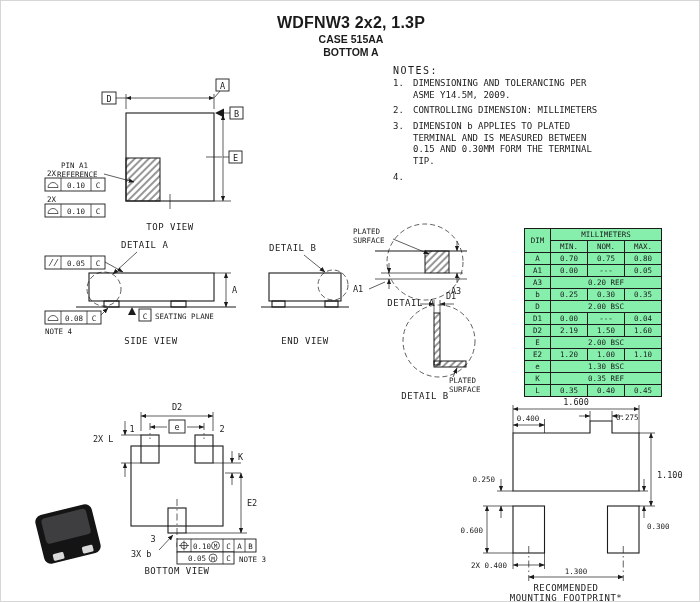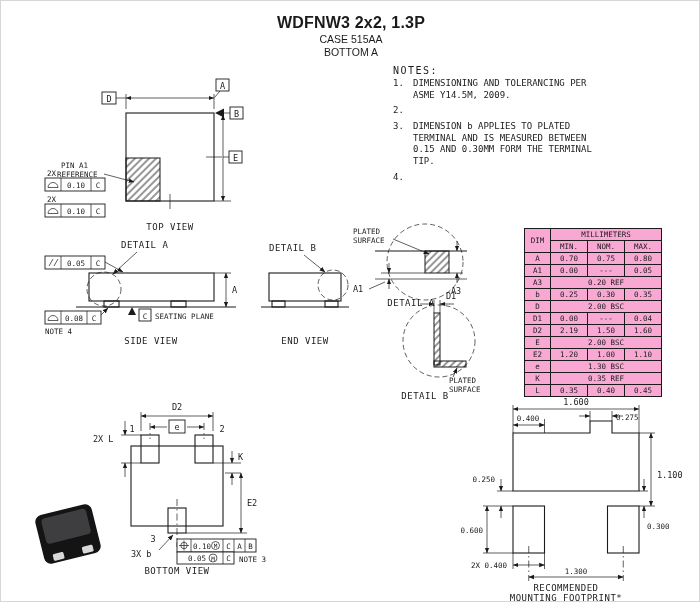--- a/index.html
+++ b/index.html
@@ -6,30 +6,30 @@
   html,body { background:#e9e9e9; }
   .screen{
     position:relative; width:700px; height:602px; background:#ffffff;
     font-family:"DejaVu Sans Mono", monospace; color:#1b1b1b; overflow:hidden;
     border:1px solid #d6d6d6;
   }
   
   .title{ position:absolute; left:180px; top:13px; width:340px; text-align:center;
           font-family:"Liberation Sans", sans-serif; }
   .title .t1{ font-size:16px; font-weight:bold; letter-spacing:.2px; }
-  .title .t2,.title .t3{ font-size:10.5px; margin-top:1px; }
+  .title .t2,.title .t3{ font-size:10.5px; margin-top:1px;font-weight:bold; }
   
   .notes{ position:absolute; left:392px; top:64px; width:240px; }
   .notes-heading{ font-size:10px; letter-spacing:1.5px; margin-bottom:2px; }
   .note{ display:flex; gap:6px; font-size:9px; line-height:1.3; margin-bottom:4px; }
   .note-num{ width:14px; flex:none; }
   .note-text{ width:196px; }
   
   .dim-table{ position:absolute; left:523px; top:227px; border-collapse:collapse;
-              font-size:7.5px; background:#f9a8d4; }
+              font-size:7.5px; background:#86efac; }
   .dim-table th,.dim-table td{ border:1px solid #1b1b1b; text-align:center;
               font-weight:normal; height:11px; line-height:11px; padding:0 2px; }
   .dim-table .c-dim{ width:26px; }
   .dim-table .c-val{ width:37px; }
   
   svg.drawing{ position:absolute; left:0; top:0; }
   .ol{ fill:none; stroke:#1b1b1b; stroke-width:1.1; }
   .tl{ fill:none; stroke:#1b1b1b; stroke-width:.7; }
   .dash{ stroke-dasharray:5 3; }
   .cl{ stroke-dasharray:7 3 1.5 3; }
@@ -348,20 +348,21 @@
   </div>
 
   <div class="notes">
     <div class="notes-heading">NOTES:</div>
     <div class="note">
       <span class="note-num">1.</span>
       <span class="note-text">DIMENSIONING AND TOLERANCING PER ASME Y14.5M, 2009.</span>
     </div>
     <div class="note">
       <span class="note-num">2.</span>
+      <span class="note-text">CONTROLLING DIMENSION: MILLIMETERS</span>
     </div>
     <div class="note">
       <span class="note-num">3.</span>
       <span class="note-text">DIMENSION b APPLIES TO PLATED TERMINAL AND IS MEASURED BETWEEN 0.15 AND 0.30MM FORM THE TERMINAL TIP.</span>
     </div>
     <div class="note">
       <span class="note-num">4.</span>
     </div>
   </div>
 

